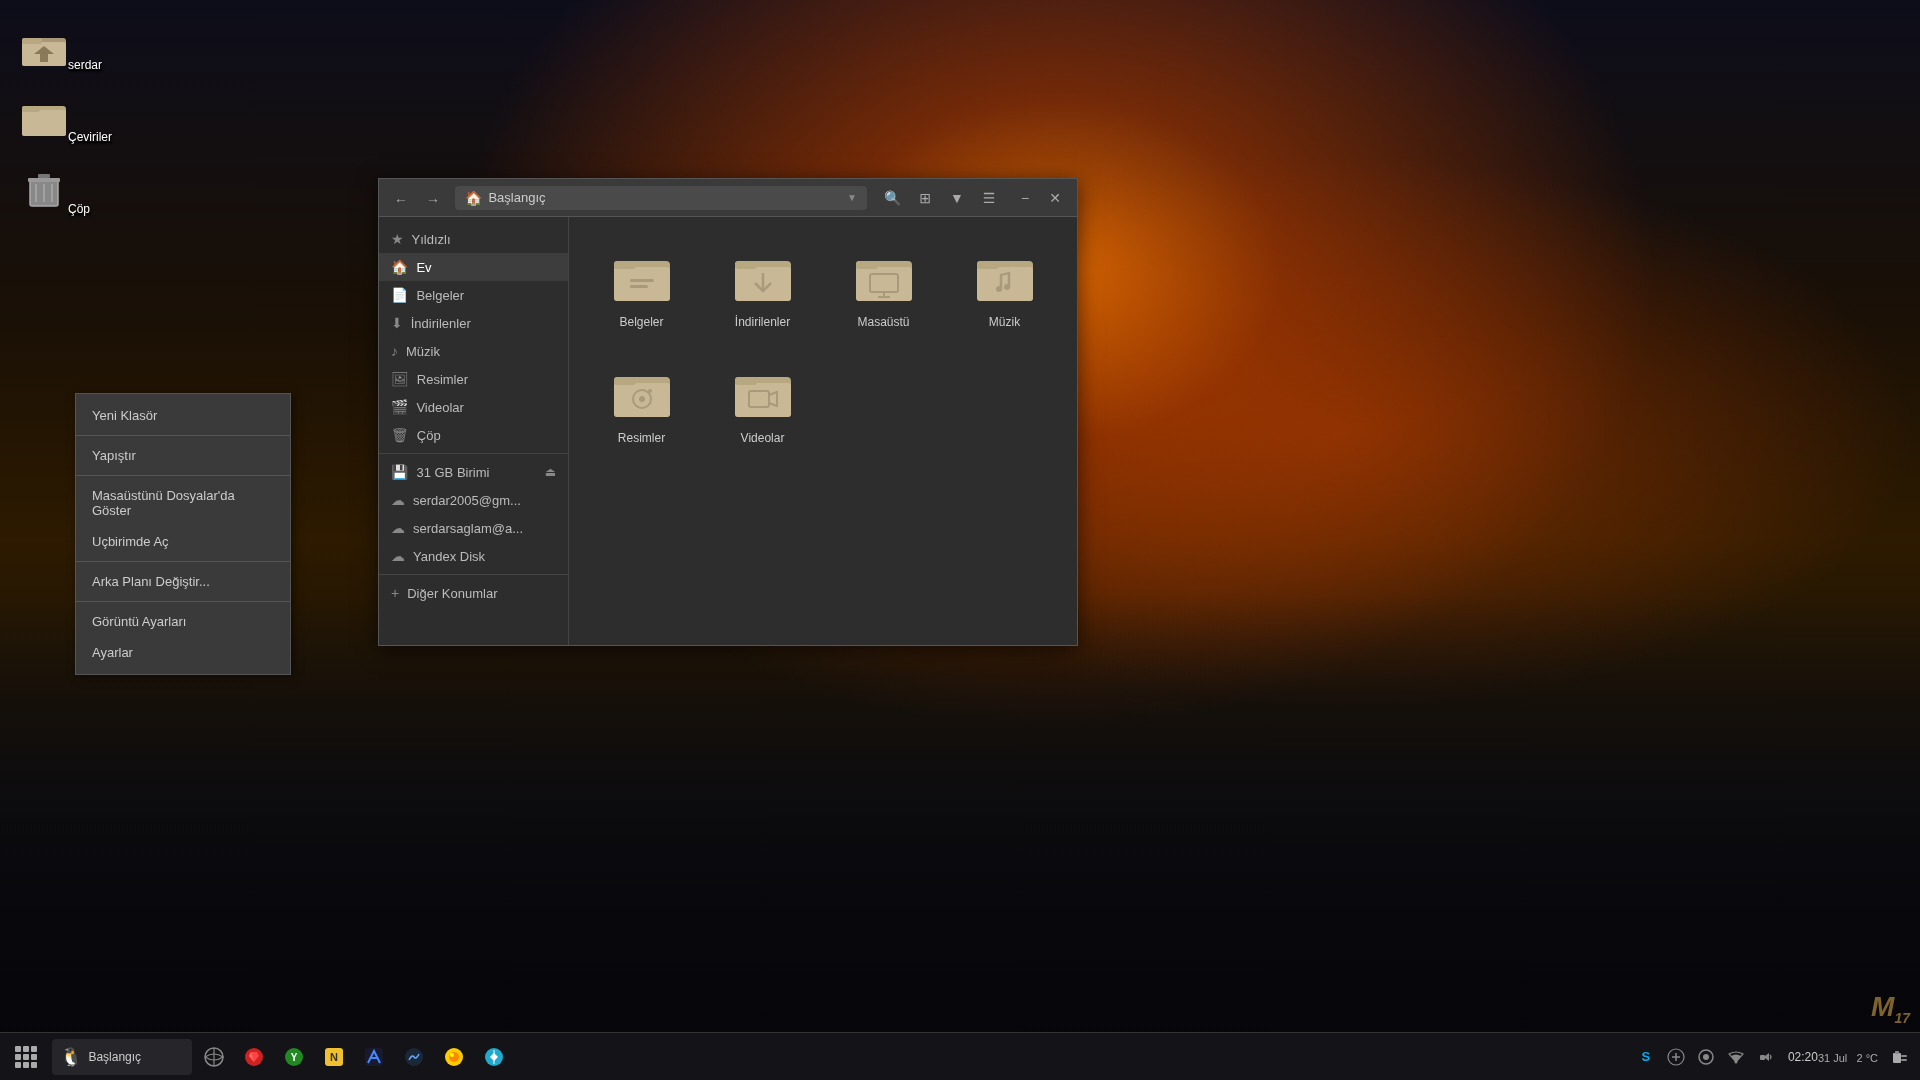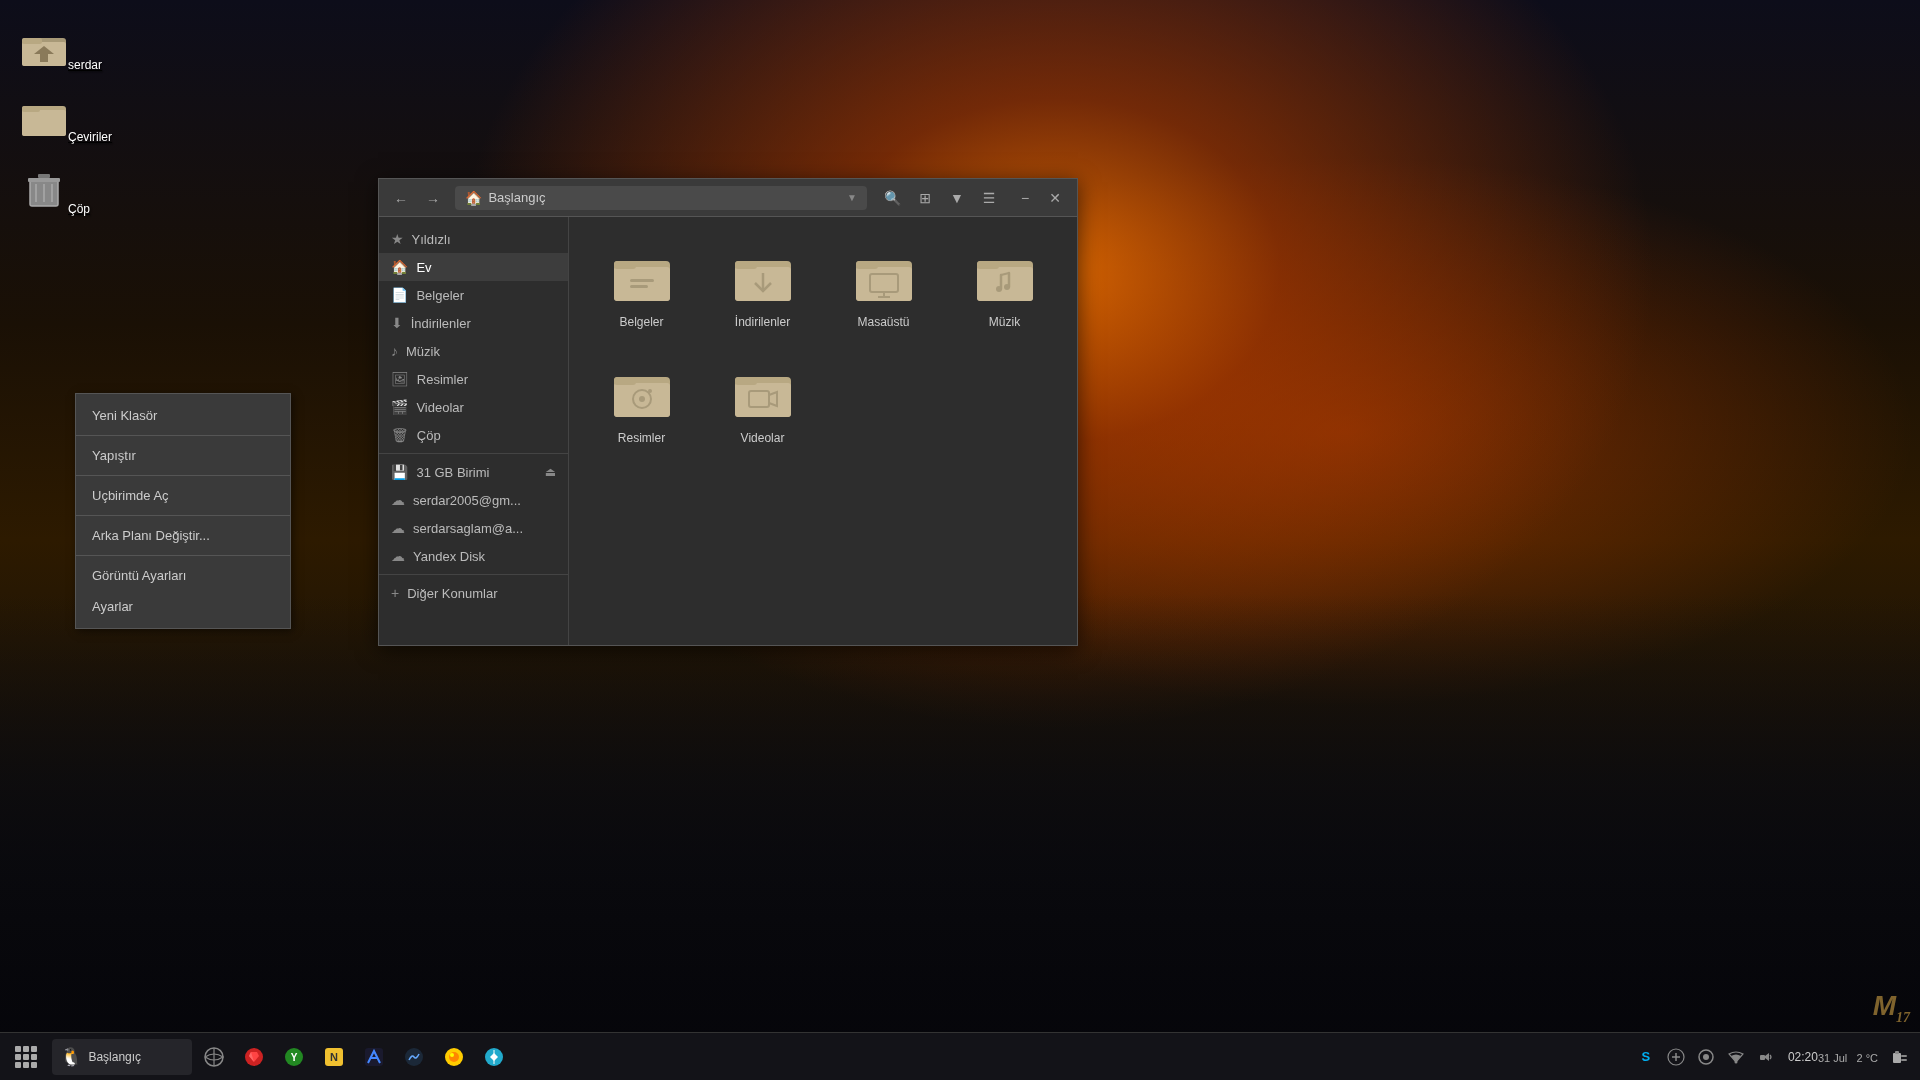--- a/index.html
+++ b/index.html
@@ -340,21 +340,20 @@
       bottom: 54px;
       right: 10px;
       color: rgba(180, 140, 60, 0.7);
       font-size: 28px;
       font-weight: bold;
       font-style: italic;
       z-index: 1;
     }
     .manjaro-badge sub {
       font-size: 14px;
-      font-family: Liberation Serif, serif;
     }
   </style>
 </head>
 <body>
 
 <div class="desktop-bg"></div>
 
 <div class="desktop-icons">
   <div class="desktop-icon">
     <div class="icon-img">
@@ -391,20 +390,21 @@
     </div>
     <span class="icon-label">Çöp</span>
   </div>
 </div>
 
 <div class="context-menu">
   <div class="context-menu-item">Yeni Klasör</div>
   <div class="context-menu-separator"></div>
   <div class="context-menu-item">Yapıştır</div>
   <div class="context-menu-separator"></div>
+  <div class="context-menu-item">Masaüstünü Dosyalar'da Göster</div>
   <div class="context-menu-item">Uçbirimde Aç</div>
   <div class="context-menu-separator"></div>
   <div class="context-menu-item">Arka Planı Değiştir...</div>
   <div class="context-menu-separator"></div>
   <div class="context-menu-item">Görüntü Ayarları</div>
   <div class="context-menu-item">Ayarlar</div>
 </div>
 
 <div class="file-manager">
 

